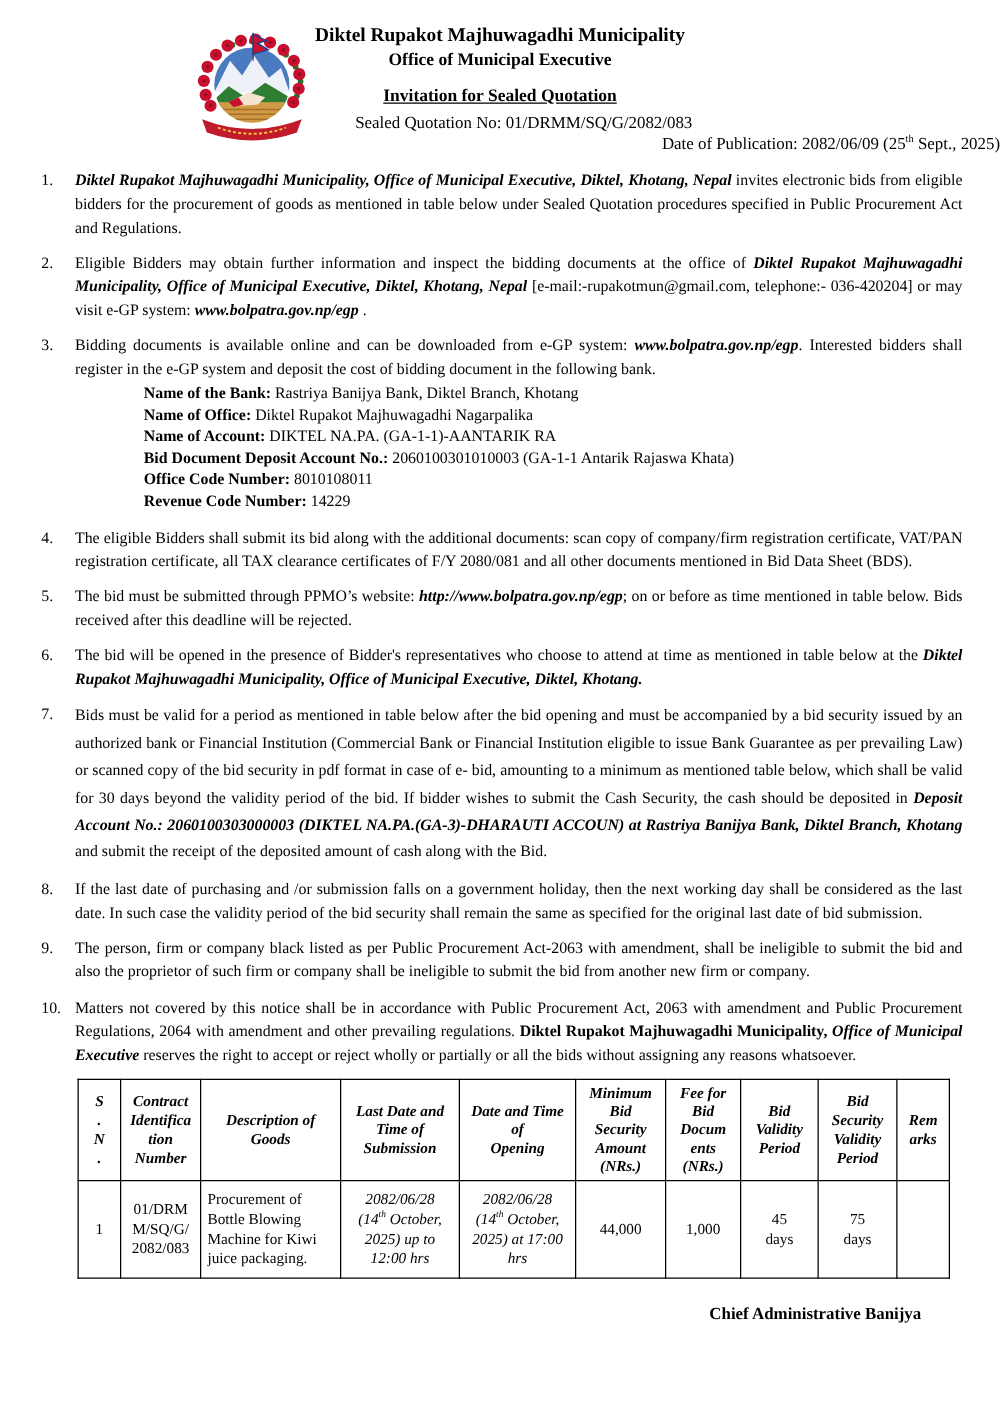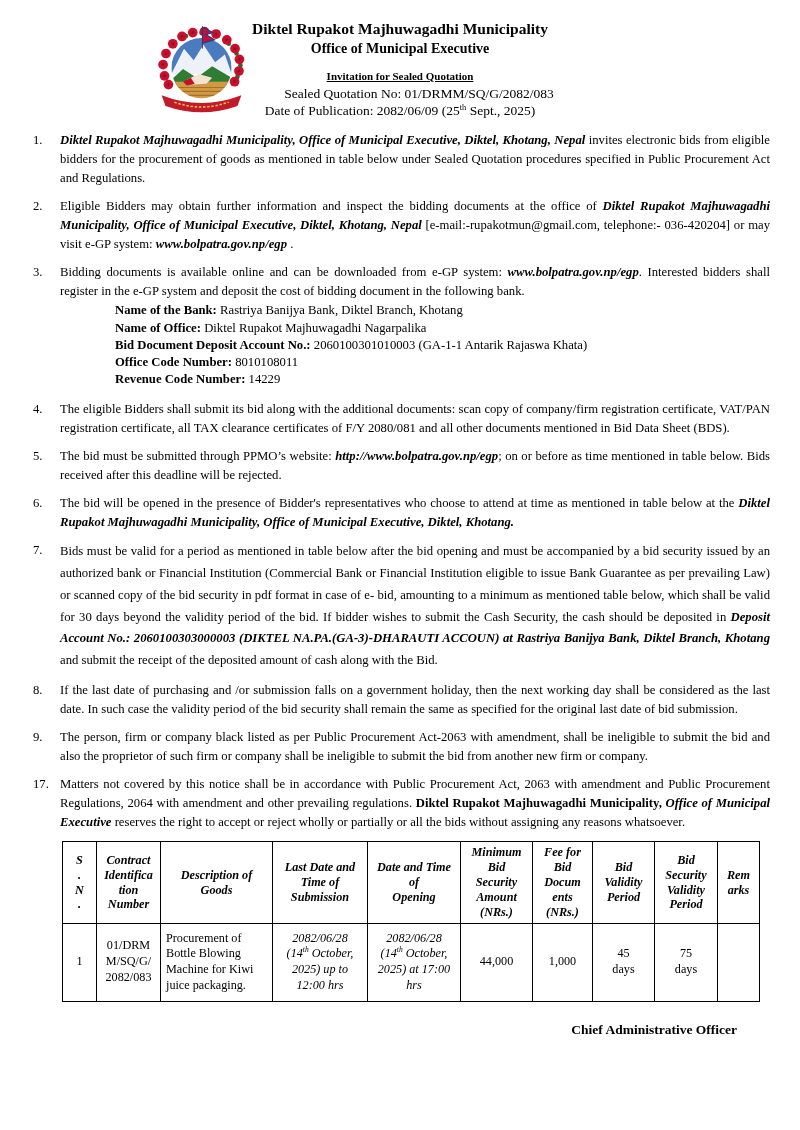--- a/index.html
+++ b/index.html
@@ -17,23 +17,23 @@
     position: absolute;
     left: 148px;
     top: 22px;
     width: 107px;
     height: 98px;
   }
   .header { text-align: center; padding-top: 20px; }
   .h-org    { font-size: 15.5px; font-weight: bold; }
   .h-office { font-size: 14px;   font-weight: bold; margin-top: 3px; }
   .h-loc    { font-size: 13.5px; margin-top: 3px; }
-  .h-title  { font-size: 11px; font-weight: bold; text-decoration: underline; margin-top: 13px; }
+  .h-title  { font-size: 14px; font-weight: bold; text-decoration: underline; margin-top: 13px; }
   .h-qno    { font-size: 13.5px; margin-top: 4px; padding-left: 38px; }
-  .h-date   { font-size: 13.5px; margin-top: 1px; }
+  .h-date   { font-size: 13.5px; margin-top: 1px; text-align: right; }
   sup { font-size: 62%; vertical-align: super; line-height: 0; }
 
   .content { padding: 12px 30px 0 33px; font-size: 12.7px; }
   .para { display: flex; margin-bottom: 9px; line-height: 1.5; }
   .para .num { flex: none; width: 27px; }
   .para .ptext { flex: 1; text-align: justify; }
   .para.loose .ptext { line-height: 1.72; }
   .bi { font-weight: bold; font-style: italic; }
   .b  { font-weight: bold; }
 
@@ -175,20 +175,21 @@
       <div class="ptext"><span>Eligible Bidders may obtain further information and inspect the bidding documents at the office of </span><span class="bi">Diktel Rupakot Majhuwagadhi Municipality, Office of Municipal Executive, Diktel, Khotang, Nepal</span><span> [e-mail:-rupakotmun@gmail.com, telephone:- 036-420204] or may visit e-GP system: </span><span class="bi">www.bolpatra.gov.np/egp</span><span> .</span></div>
     </div>
 
     <div class="para">
       <span class="num">3.</span>
       <div class="ptext">
         <span>Bidding documents is available online and can be downloaded from e-GP system: </span><span class="bi">www.bolpatra.gov.np/egp</span><span>. Interested bidders shall register in the e-GP system and deposit the cost of bidding document in the following bank.</span>
         <div class="bank">
           <div><span class="bk-label">Name of the Bank:</span><span> Rastriya Banijya Bank, Diktel Branch, Khotang</span></div>
           <div><span class="bk-label">Name of Office:</span><span> Diktel Rupakot Majhuwagadhi Nagarpalika</span></div>
+          <div><span class="bk-label">Name of Account:</span><span> DIKTEL NA.PA. (GA-1-1)-AANTARIK RA</span></div>
           <div><span class="bk-label">Bid Document Deposit Account No.:</span><span> 2060100301010003 (GA-1-1 Antarik Rajaswa Khata)</span></div>
           <div><span class="bk-label">Office Code Number:</span><span> 8010108011</span></div>
           <div><span class="bk-label">Revenue Code Number:</span><span> 14229</span></div>
         </div>
       </div>
     </div>
 
     <div class="para">
       <span class="num">4.</span>
       <div class="ptext"><span>The eligible Bidders shall submit its bid along with the additional documents: scan copy of company/firm registration certificate, VAT/PAN registration certificate, all TAX clearance certificates of F/Y 2080/081 and all other documents mentioned in Bid Data Sheet (BDS).</span></div>
@@ -213,21 +214,21 @@
       <span class="num">8.</span>
       <div class="ptext"><span>If the last date of purchasing and /or submission falls on a government holiday, then the next working day shall be considered as the last date. In such case the validity period of the bid security shall remain the same as specified for the original last date of bid submission.</span></div>
     </div>
 
     <div class="para">
       <span class="num">9.</span>
       <div class="ptext"><span>The person, firm or company black listed as per Public Procurement Act-2063 with amendment, shall be ineligible to submit the bid and also the proprietor of such firm or company shall be ineligible to submit the bid from another new firm or company.</span></div>
     </div>
 
     <div class="para">
-      <span class="num">17.</span>
+      <span class="num">10.</span>
       <div class="ptext"><span>Matters not covered by this notice shall be in accordance with Public Procurement Act, 2063 with amendment and Public Procurement Regulations, 2064 with amendment and other prevailing regulations. </span><span class="b">Diktel Rupakot Majhuwagadhi Municipality,</span><span> </span><span class="bi">Office of Municipal Executive</span><span> reserves the right to accept or reject wholly or partially or all the bids without assigning any reasons whatsoever.</span></div>
     </div>
 
     <table class="quote-table">
       <colgroup>
         <col class="col-sn">
           <col class="col-cid">
           <col class="col-desc">
           <col class="col-sub">
           <col class="col-open">
@@ -298,16 +299,16 @@
           <td>1,000</td>
           <td class="pre">45
 days</td>
           <td class="pre">75
 days</td>
           <td></td>
         </tr>
       </tbody>
     </table>
 
-    <div class="footer">Chief Administrative Officer</div>
+    <div class="footer">Chief Administrative Banijya</div>
   </div>
 
 </div>
 
 </body></html>

